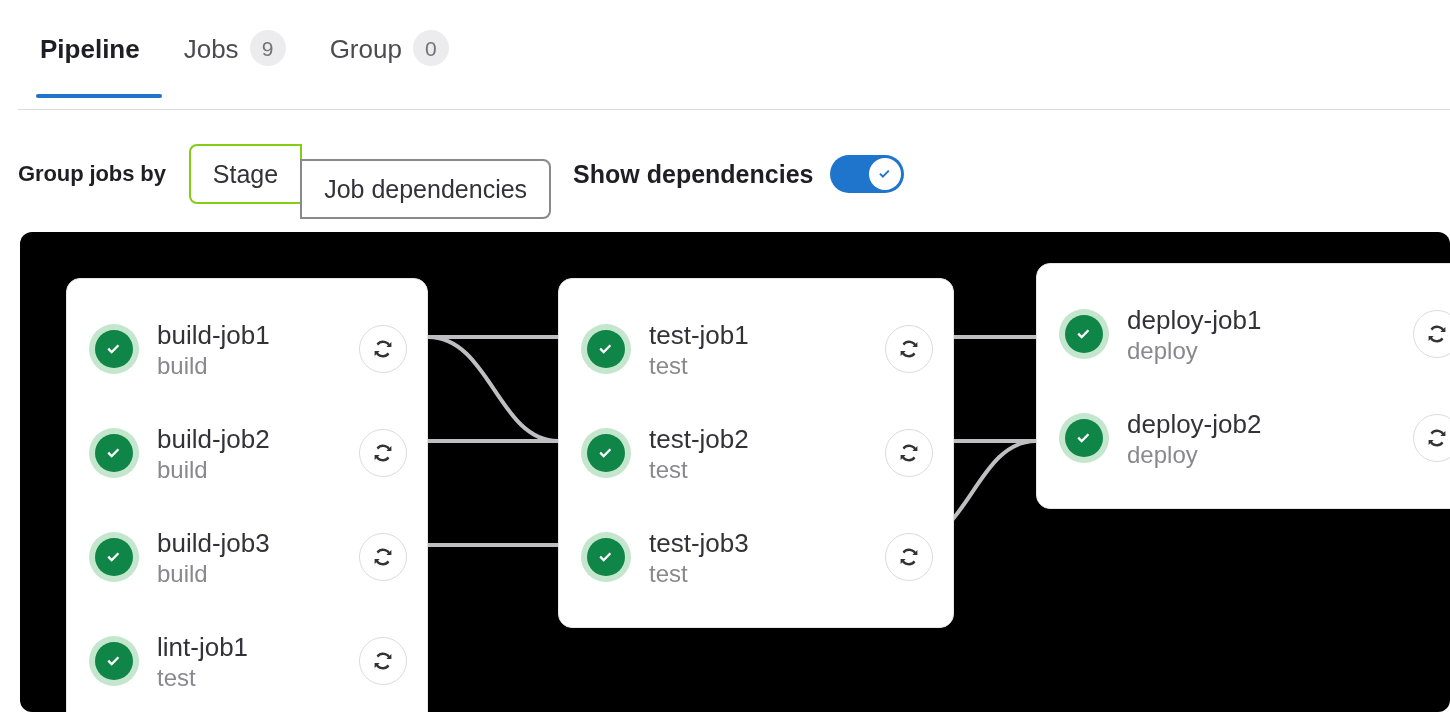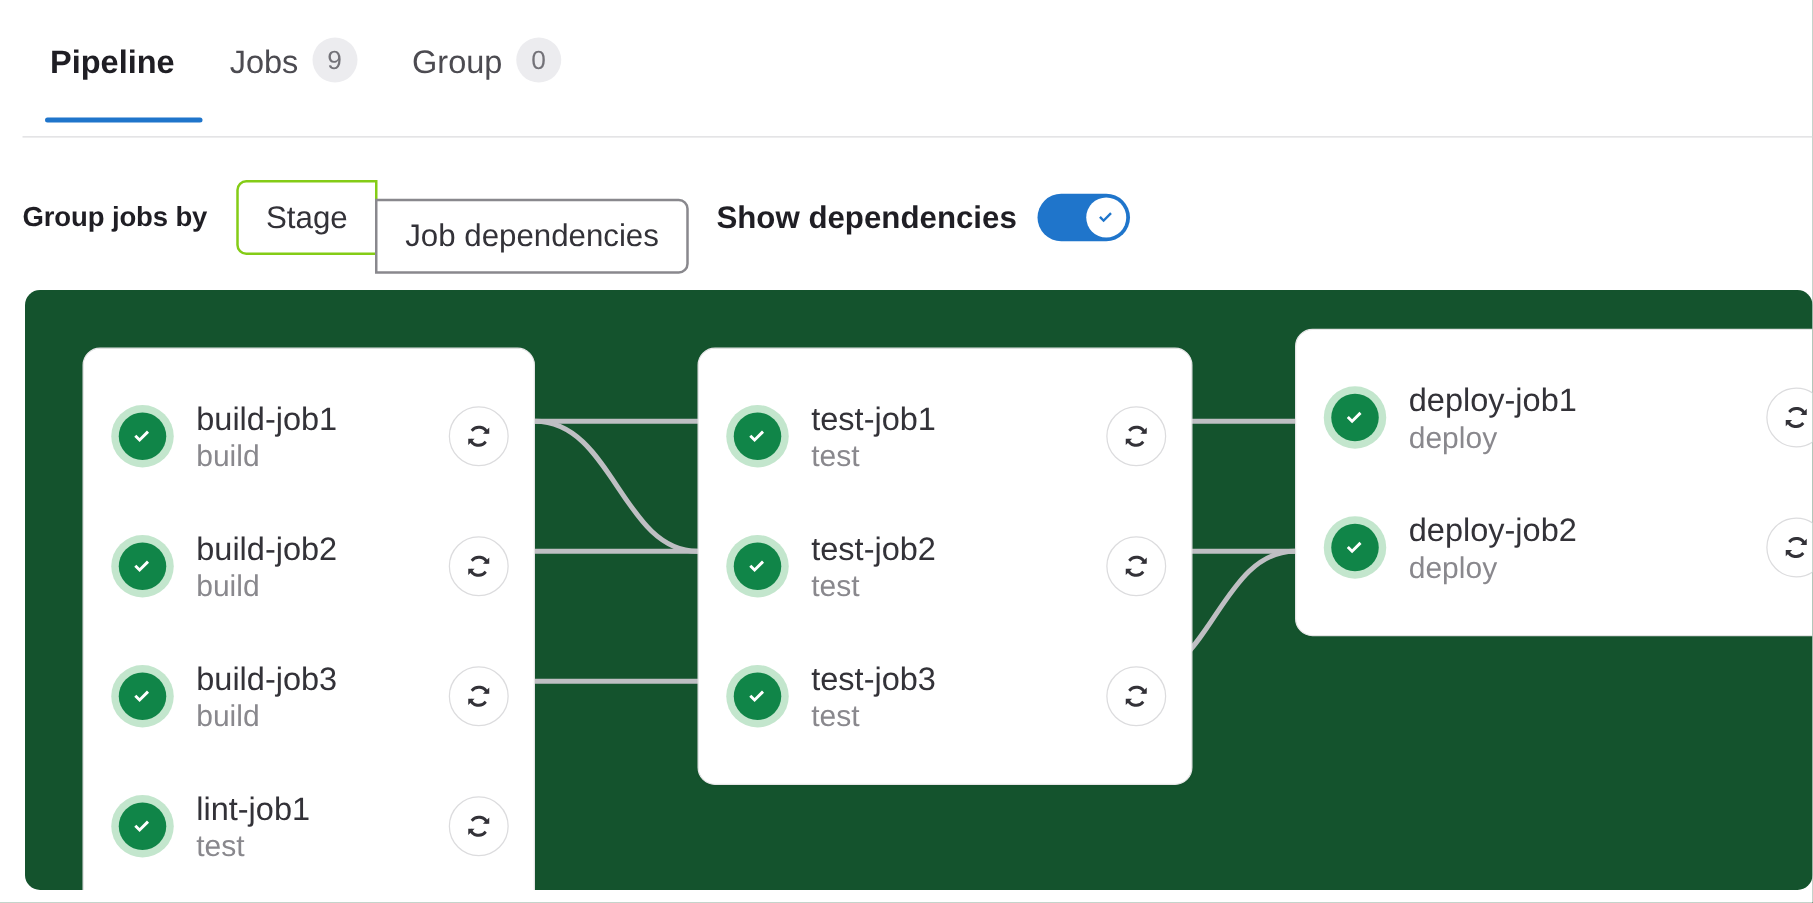--- a/index.html
+++ b/index.html
@@ -146,21 +146,21 @@
     justify-content: center;
   }
   .toggle .knob svg { display: block; }
 
   
   .graph-wrap {
     position: relative;
     margin: 26px 0 0 20px;
     width: 1430px;
     height: 480px;
-    background: #14532d;
+    background: #000000;
     border-radius: 12px;
     overflow: hidden;
   }
   .links-svg {
     position: absolute;
     inset: 0;
     width: 100%;
     height: 100%;
     pointer-events: none;
   }

